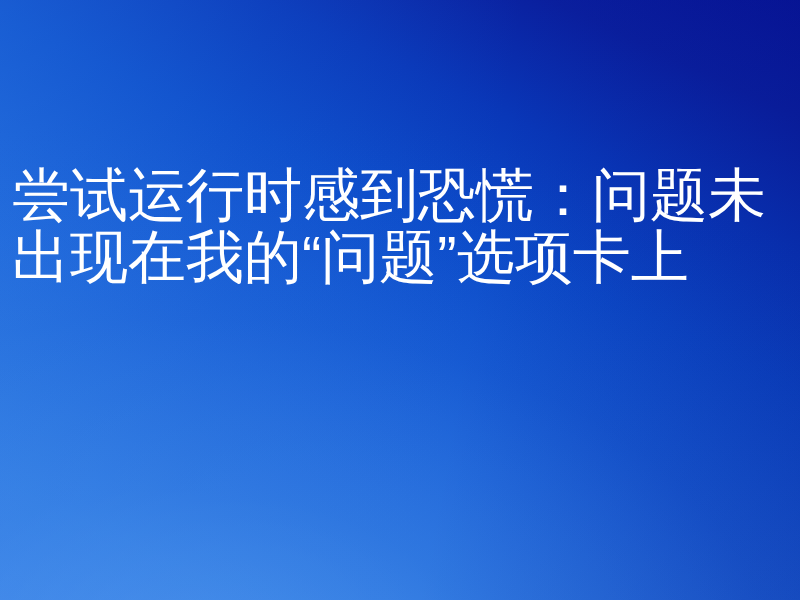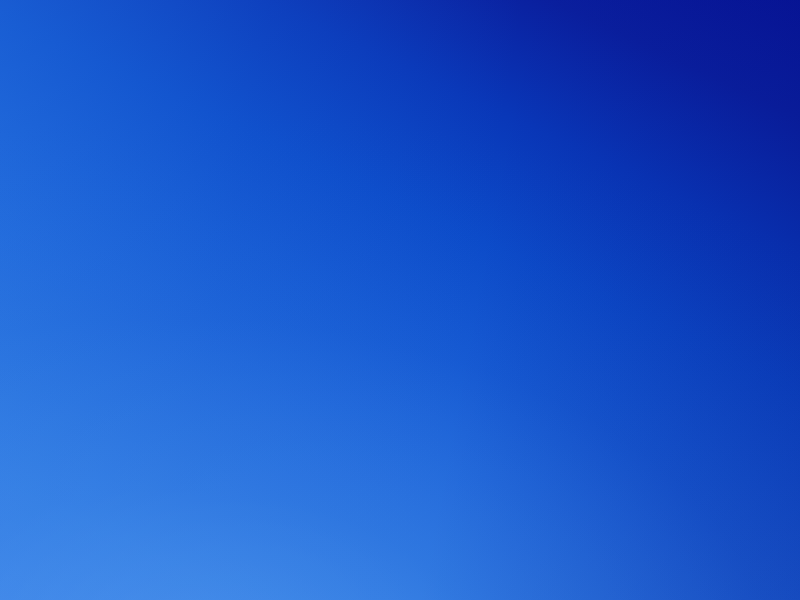--- a/index.html
+++ b/index.html
@@ -81,14 +81,15 @@
 </style>
 </head>
 <body>
 
 <div class="banner">
 
   <div class="grad-main"></div>
   <div class="grad-side"></div>
   <div class="grad-glow"></div>
 
+  <h1 class="headline">尝试运行时感到恐慌：问题未出现在我的“问题”选项卡上</h1>
 
 </div>
 
 </body></html>

